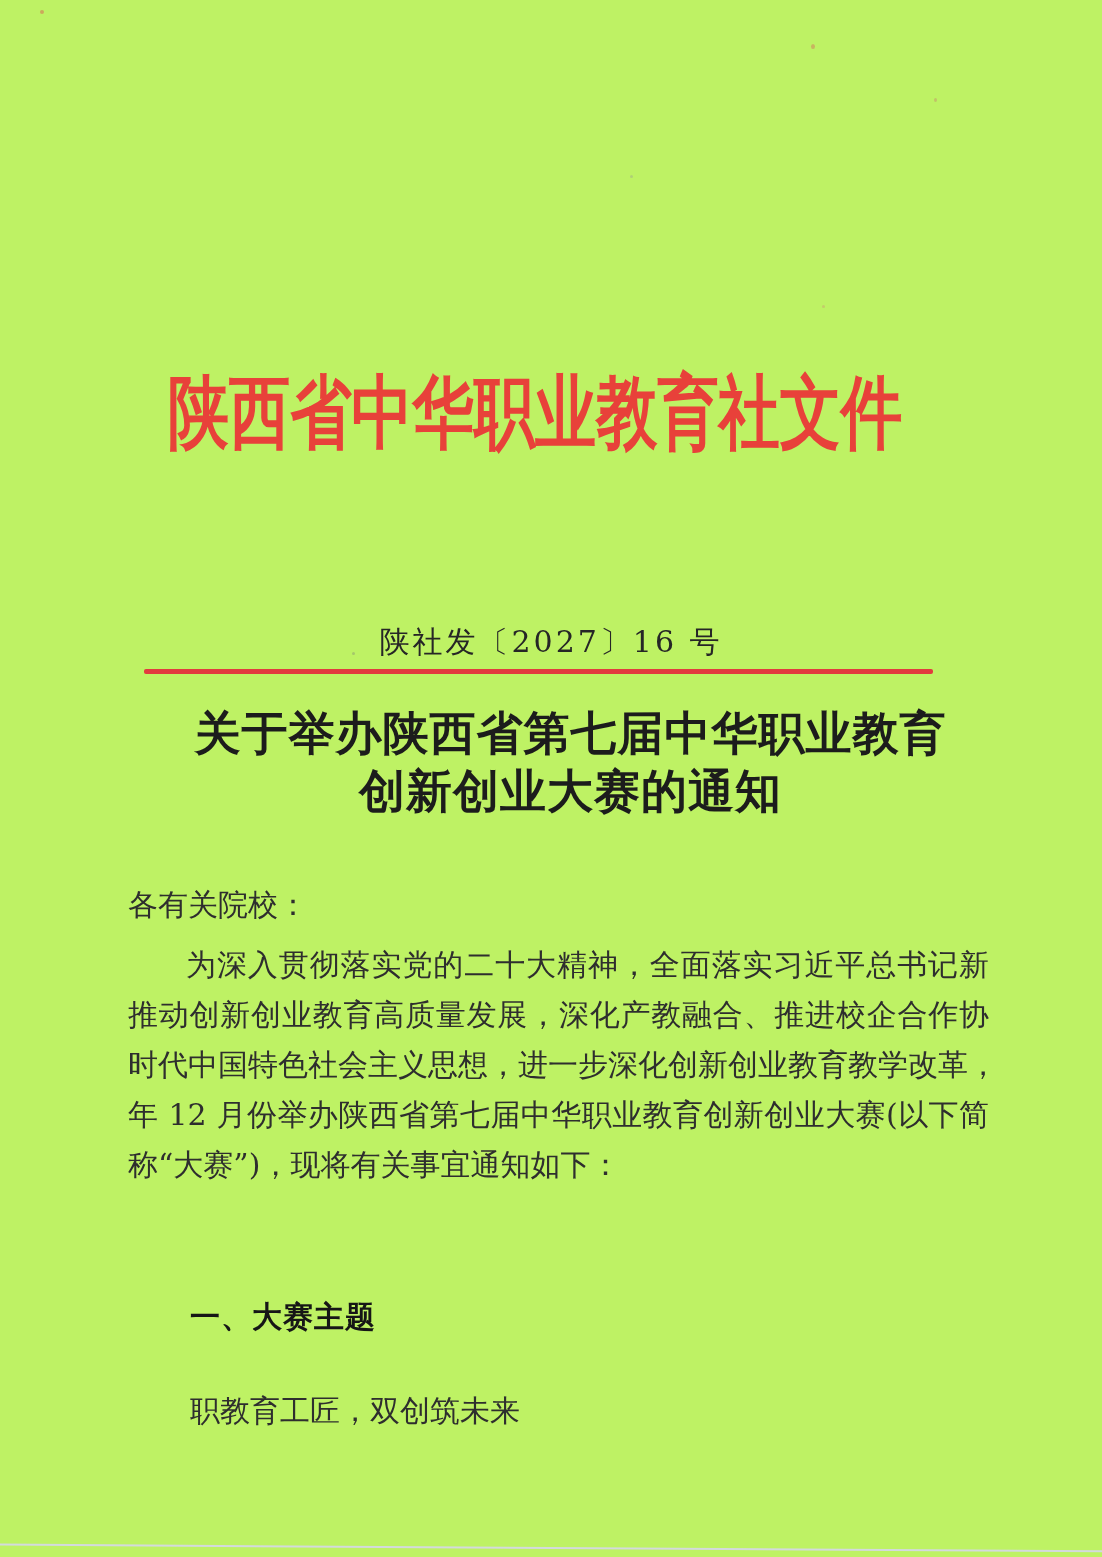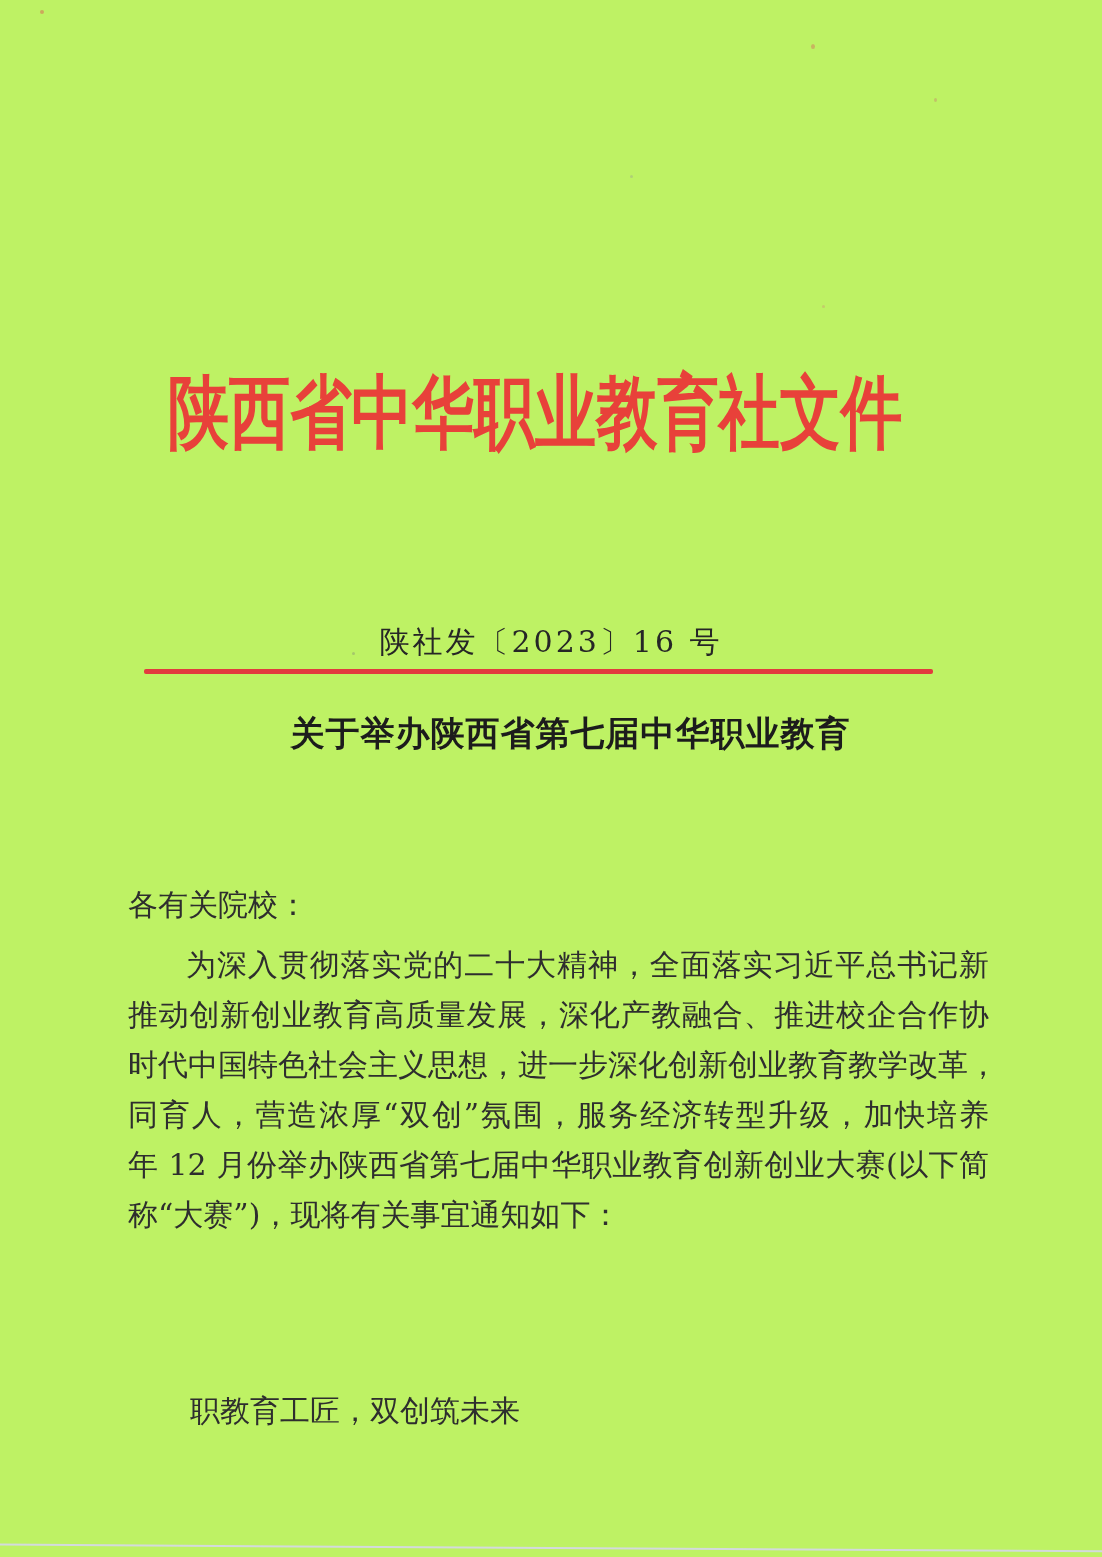--- a/index.html
+++ b/index.html
@@ -50,21 +50,21 @@
     width: 789px; height: 5px;
     background: #e23b3e;
     border-radius: 2px;
   }
 
   
   .doc-title {
     position: absolute;
     top: 704px; left: 0; right: 0;
     text-align: center;
-    font-size: 34px;
+    font-size: 46px;
     line-height: 58px;
     font-weight: 700;
     color: #1c1c1c;
     letter-spacing: 1px;
     margin-left: 39px;
   }
 
   
   .salutation {
     position: absolute;
@@ -134,39 +134,40 @@
 </style>
 </head>
 <body>
 
 <div class="page">
 
   <div class="org-title">
     <span class="squeeze">陕西省中华职业教育社文件</span>
   </div>
 
-  <div class="doc-number">陕社发〔2023〕16 号</div>
+  <div class="doc-number">陕社发〔2027〕16 号</div>
 
   <div class="red-divider"></div>
 
   <div class="doc-title">
     <div>关于举办陕西省第七届中华职业教育</div>
+    <div>创新创业大赛的通知</div>
   </div>
 
   <div class="salutation">各有关院校：</div>
 
   <div class="body-paragraph">
     <div class="line first">为深入贯彻落实党的二十大精神，全面落实习近平总书记新</div>
     <div class="line">推动创新创业教育高质量发展，深化产教融合、推进校企合作协</div>
     <div class="line">时代中国特色社会主义思想，进一步深化创新创业教育教学改革，</div>
-    <div class="line">同育人，营造浓厚“双创”氛围，服务经济转型升级，加快培养</div>
     <div class="line">年 12 月份举办陕西省第七届中华职业教育创新创业大赛(以下简</div>
     <div class="line last">称“大赛”)，现将有关事宜通知如下：</div>
   </div>
 
+  <div class="section-heading">一、大赛主题</div>
 
   <div class="theme-line">职教育工匠，双创筑未来</div>
 
   <div class="speck s1"></div>
   <div class="speck s2"></div>
   <div class="speck s3"></div>
   <div class="speck s4"></div>
   <div class="speck s5"></div>
   <div class="speck s6"></div>
   <div class="scan-edge"></div>

